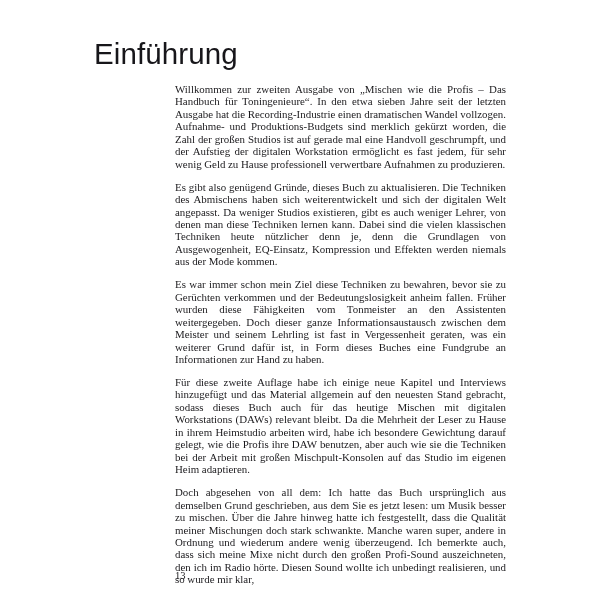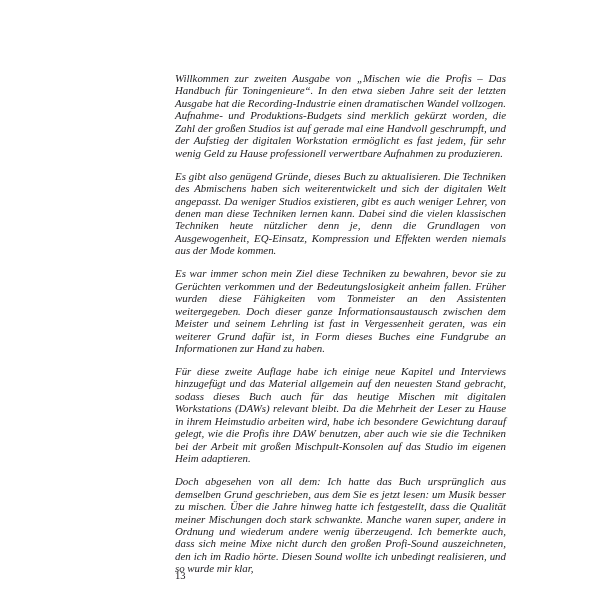--- a/index.html
+++ b/index.html
@@ -36,23 +36,22 @@
     letter-spacing: 0.1px;
     color: #17161a;
     line-height: 1.18;
     white-space: nowrap;
   }
 
   
   .text-column {
     position: absolute;
     left: 175px;
-    top: 72px;
+    top: 83px;
     width: 331px;
-    font-style: italic;
   }
 
   .body-paragraph {
     margin: 0 0 10.5px 0;
     font-family: "Liberation Serif", "DejaVu Serif", serif;
     font-size: 10.9px;
     line-height: 12.45px;
     color: #1b1a1d;
     text-align: justify;
     text-justify: inter-word;
@@ -75,20 +74,21 @@
     font-size: 10.6px;
     color: #1b1a1d;
     line-height: 1;
   }
 </style>
 </head>
 <body>
 
 <div class="page">
 
+  <h1 class="chapter-title">Einführung</h1>
 
   <div class="text-column">
     <p class="body-paragraph">Willkommen zur zweiten Ausgabe von „Mischen wie die Profis – Das Handbuch für Toningenieure“. In den etwa sieben Jahre seit der letzten Ausgabe hat die Recording-Industrie einen dramatischen Wandel vollzogen. Aufnahme- und Produktions-Budgets sind merklich gekürzt worden, die Zahl der großen Studios ist auf gerade mal eine Handvoll geschrumpft, und der Aufstieg der digitalen Workstation ermöglicht es fast jedem, für sehr wenig Geld zu Hause professionell verwertbare Aufnahmen zu produzieren.</p>
     <p class="body-paragraph">Es gibt also genügend Gründe, dieses Buch zu aktualisieren. Die Techniken des Abmischens haben sich weiterentwickelt und sich der digitalen Welt angepasst. Da weniger Studios existieren, gibt es auch weniger Lehrer, von denen man diese Techniken lernen kann. Dabei sind die vielen klassischen Techniken heute nützlicher denn je, denn die Grundlagen von Ausgewogenheit, EQ-Einsatz, Kompression und Effekten werden niemals aus der Mode kommen.</p>
     <p class="body-paragraph">Es war immer schon mein Ziel diese Techniken zu bewahren, bevor sie zu Gerüchten verkommen und der Bedeutungslosigkeit anheim fallen. Früher wurden diese Fähigkeiten vom Tonmeister an den Assistenten weitergegeben. Doch dieser ganze Informationsaustausch zwischen dem Meister und seinem Lehrling ist fast in Vergessenheit geraten, was ein weiterer Grund dafür ist, in Form dieses Buches eine Fundgrube an Informationen zur Hand zu haben.</p>
     <p class="body-paragraph">Für diese zweite Auflage habe ich einige neue Kapitel und Interviews hinzugefügt und das Material allgemein auf den neuesten Stand gebracht, sodass dieses Buch auch für das heutige Mischen mit digitalen Workstations (DAWs) relevant bleibt. Da die Mehrheit der Leser zu Hause in ihrem Heimstudio arbeiten wird, habe ich besondere Gewichtung darauf gelegt, wie die Profis ihre DAW benutzen, aber auch wie sie die Techniken bei der Arbeit mit großen Mischpult-Konsolen auf das Studio im eigenen Heim adaptieren.</p>
     <p class="body-paragraph">Doch abgesehen von all dem: Ich hatte das Buch ursprünglich aus demselben Grund geschrieben, aus dem Sie es jetzt lesen: um Musik besser zu mischen. Über die Jahre hinweg hatte ich festgestellt, dass die Qualität meiner Mischungen doch stark schwankte. Manche waren super, andere in Ordnung und wiederum andere wenig überzeugend. Ich bemerkte auch, dass sich meine Mixe nicht durch den großen Profi-Sound auszeichneten, den ich im Radio hörte. Diesen Sound wollte ich unbedingt realisieren, und so wurde mir klar,</p>
   </div>
 
   <div class="page-number">13</div>

